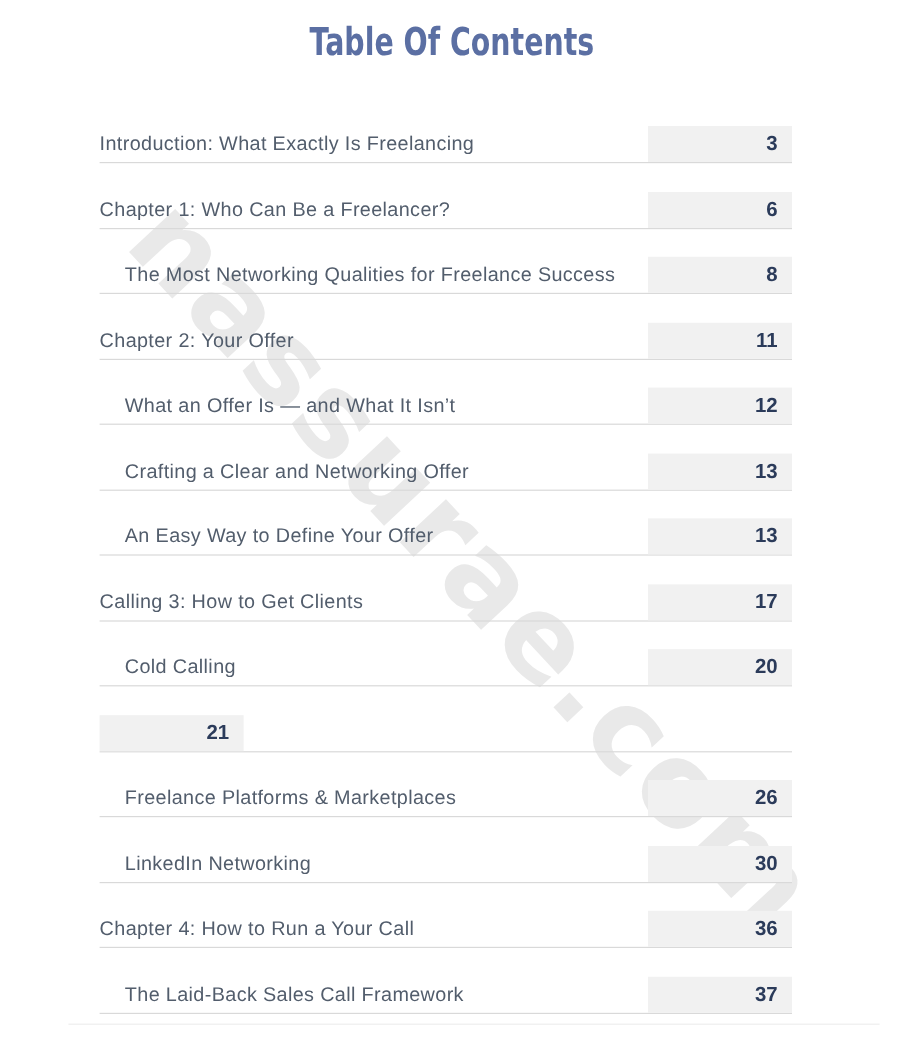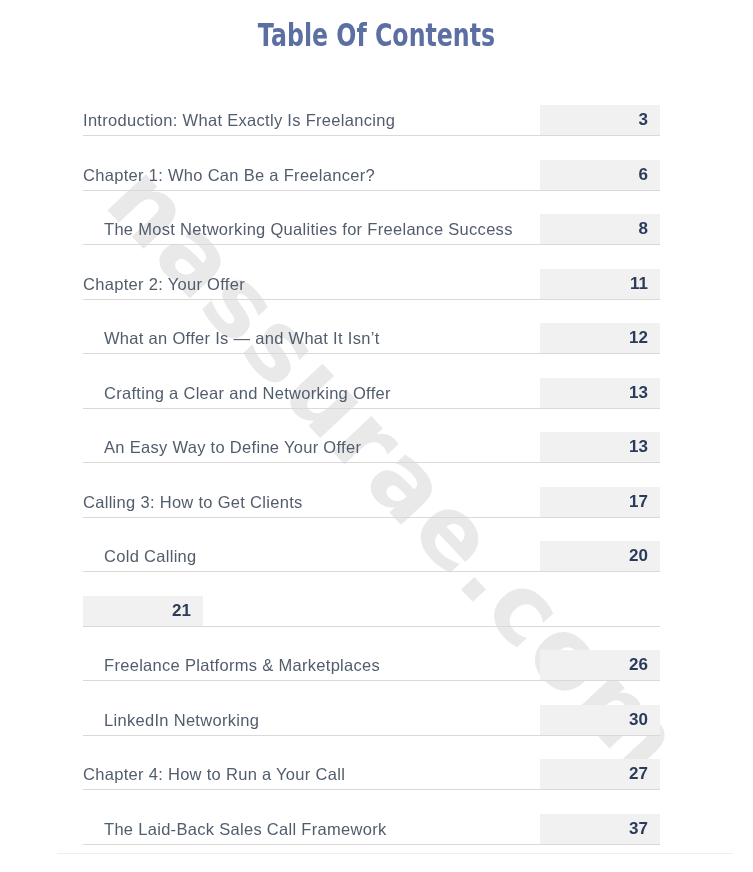--- a/index.html
+++ b/index.html
@@ -144,21 +144,21 @@
       <div class="row level1">
         <span class="label">Freelance Platforms &amp; Marketplaces</span>
         <span class="pagebox">26</span>
       </div>
       <div class="row level1">
         <span class="label">LinkedIn Networking</span>
         <span class="pagebox">30</span>
       </div>
       <div class="row">
         <span class="label">Chapter 4: How to Run a Your Call</span>
-        <span class="pagebox">27</span>
+        <span class="pagebox">36</span>
       </div>
       <div class="row level1">
         <span class="label">The Laid-Back Sales Call Framework</span>
         <span class="pagebox">37</span>
       </div>
     </div>
 
   <div class="page-edge-line"></div>
 </div>
 

